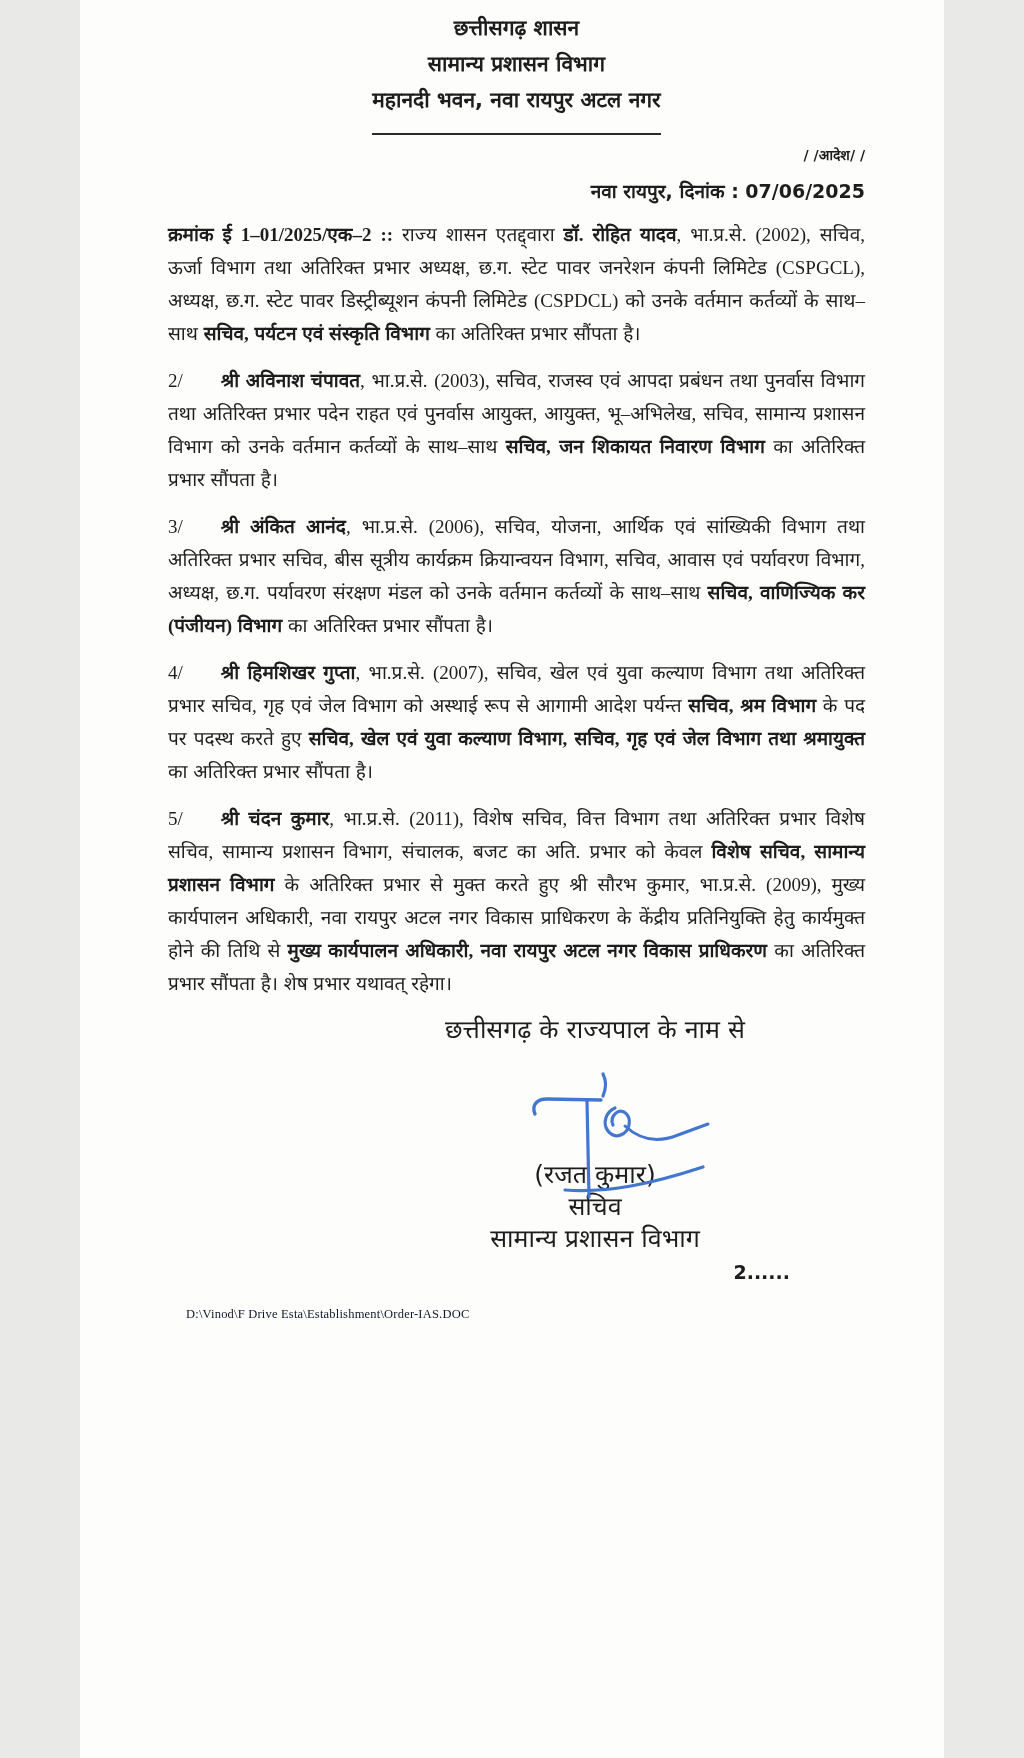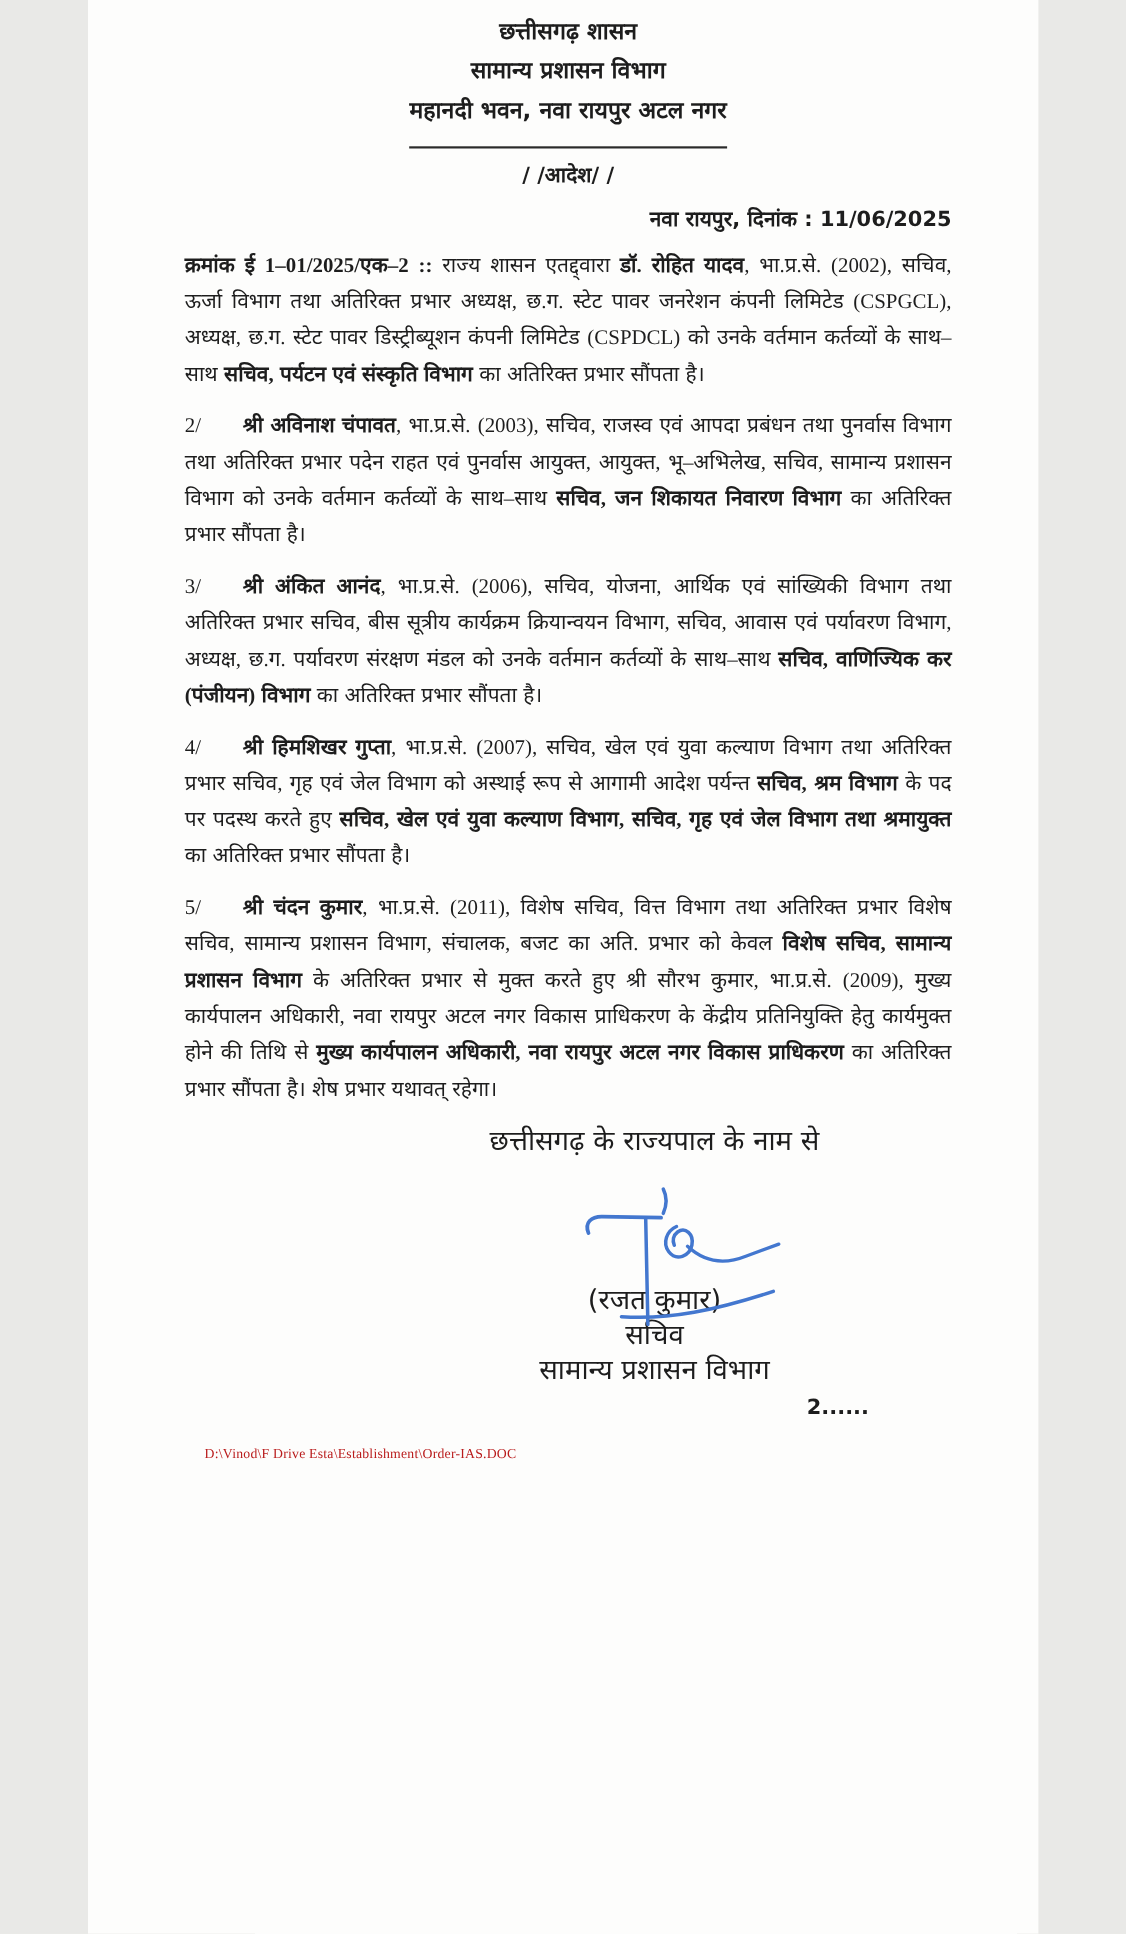--- a/index.html
+++ b/index.html
@@ -14,21 +14,21 @@
     box-sizing:border-box;
     padding:10px 79px 0 88px;
     overflow:hidden;
   }
   .hdr{ text-align:center; font-weight:700; font-size:21px; line-height:36px; }
   .hdr-underline{
     display:inline-block;
     border-bottom:2px solid #2a2a2a;
     padding-bottom:15px;
   }
-  .order-title{ text-align:center; font-weight:700; font-size:19px; margin-top:10px; }
+  .order-title{ text-align:right; font-weight:700; font-size:14px; margin-top:10px; }
   .date-line{ text-align:right; font-weight:600; font-size:19px; margin-top:14px; }
   .body-text{ margin-top:14px; }
   .para{
     font-size:19px;
     line-height:33px;
     text-align:justify;
     margin:2px 0 14px 0;
     word-spacing:1px;
     font-family:Liberation Serif, serif;
   }
@@ -51,40 +51,40 @@
     text-align:right;
     margin:6px 75px 0 0;
     font-size:19px;
     font-weight:600;
   }
   .footer-path{
     margin-top:24px;
     margin-left:18px;
     font-family:"Liberation Serif", serif;
     font-size:12.5px;
-    color:#b91c1c;
+    color:#0f172a;
     letter-spacing:.2px;
   }
 </style>
 </head>
 <body>
 
 <div class="page">
 
   <div class="hdr">
     <div>छत्तीसगढ़ शासन</div>
     <div>सामान्य प्रशासन विभाग</div>
     <div>
       <span class="hdr-underline">महानदी भवन, नवा रायपुर अटल नगर</span>
     </div>
   </div>
 
   <div class="order-title">/ /आदेश/ /</div>
 
-  <div class="date-line">नवा रायपुर, दिनांक : 11/06/2025</div>
+  <div class="date-line">नवा रायपुर, दिनांक : 07/06/2025</div>
 
   <div class="body-text">
     <div class="para"><span style="font-weight: 700;">क्रमांक ई 1–01/2025/एक–2 :: </span><span>राज्य शासन एतद्द्वारा </span><span style="font-weight: 700;">डॉ. रोहित यादव</span><span>, भा.प्र.से. (2002), सचिव, ऊर्जा विभाग तथा अतिरिक्त प्रभार अध्यक्ष, छ.ग. स्टेट पावर जनरेशन कंपनी लिमिटेड (CSPGCL), अध्यक्ष, छ.ग. स्टेट पावर डिस्ट्रीब्यूशन कंपनी लिमिटेड (CSPDCL) को उनके वर्तमान कर्तव्यों के साथ–साथ </span><span style="font-weight: 700;">सचिव, पर्यटन एवं संस्कृति विभाग</span><span> का अतिरिक्त प्रभार सौंपता है।</span></div>
     <div class="para"><span>2/  </span><span style="font-weight: 700;">श्री अविनाश चंपावत</span><span>, भा.प्र.से. (2003), सचिव, राजस्व एवं आपदा प्रबंधन तथा पुनर्वास विभाग तथा अतिरिक्त प्रभार पदेन राहत एवं पुनर्वास आयुक्त, आयुक्त, भू–अभिलेख, सचिव, सामान्य प्रशासन विभाग को उनके वर्तमान कर्तव्यों के साथ–साथ </span><span style="font-weight: 700;">सचिव, जन शिकायत निवारण विभाग</span><span> का अतिरिक्त प्रभार सौंपता है।</span></div>
     <div class="para"><span>3/  </span><span style="font-weight: 700;">श्री अंकित आनंद</span><span>, भा.प्र.से. (2006), सचिव, योजना, आर्थिक एवं सांख्यिकी विभाग तथा अतिरिक्त प्रभार सचिव, बीस सूत्रीय कार्यक्रम क्रियान्वयन विभाग, सचिव, आवास एवं पर्यावरण विभाग, अध्यक्ष, छ.ग. पर्यावरण संरक्षण मंडल को उनके वर्तमान कर्तव्यों के साथ–साथ </span><span style="font-weight: 700;">सचिव, वाणिज्यिक कर (पंजीयन) विभाग</span><span> का अतिरिक्त प्रभार सौंपता है।</span></div>
     <div class="para"><span>4/  </span><span style="font-weight: 700;">श्री हिमशिखर गुप्ता</span><span>, भा.प्र.से. (2007), सचिव, खेल एवं युवा कल्याण विभाग तथा अतिरिक्त प्रभार सचिव, गृह एवं जेल विभाग को अस्थाई रूप से आगामी आदेश पर्यन्त </span><span style="font-weight: 700;">सचिव, श्रम विभाग</span><span> के पद पर पदस्थ करते हुए </span><span style="font-weight: 700;">सचिव, खेल एवं युवा कल्याण विभाग, सचिव, गृह एवं जेल विभाग तथा श्रमायुक्त</span><span> का अतिरिक्त प्रभार सौंपता है।</span></div>
     <div class="para"><span>5/  </span><span style="font-weight: 700;">श्री चंदन कुमार</span><span>, भा.प्र.से. (2011), विशेष सचिव, वित्त विभाग तथा अतिरिक्त प्रभार विशेष सचिव, सामान्य प्रशासन विभाग, संचालक, बजट का अति. प्रभार को केवल </span><span style="font-weight: 700;">विशेष सचिव, सामान्य प्रशासन विभाग</span><span> के अतिरिक्त प्रभार से मुक्त करते हुए श्री सौरभ कुमार, भा.प्र.से. (2009), मुख्य कार्यपालन अधिकारी, नवा रायपुर अटल नगर विकास प्राधिकरण के केंद्रीय प्रतिनियुक्ति हेतु कार्यमुक्त होने की तिथि से </span><span style="font-weight: 700;">मुख्य कार्यपालन अधिकारी, नवा रायपुर अटल नगर विकास प्राधिकरण</span><span> का अतिरिक्त प्रभार सौंपता है। शेष प्रभार यथावत् रहेगा।</span></div>
   </div>
 
   <div class="sign-wrap">

